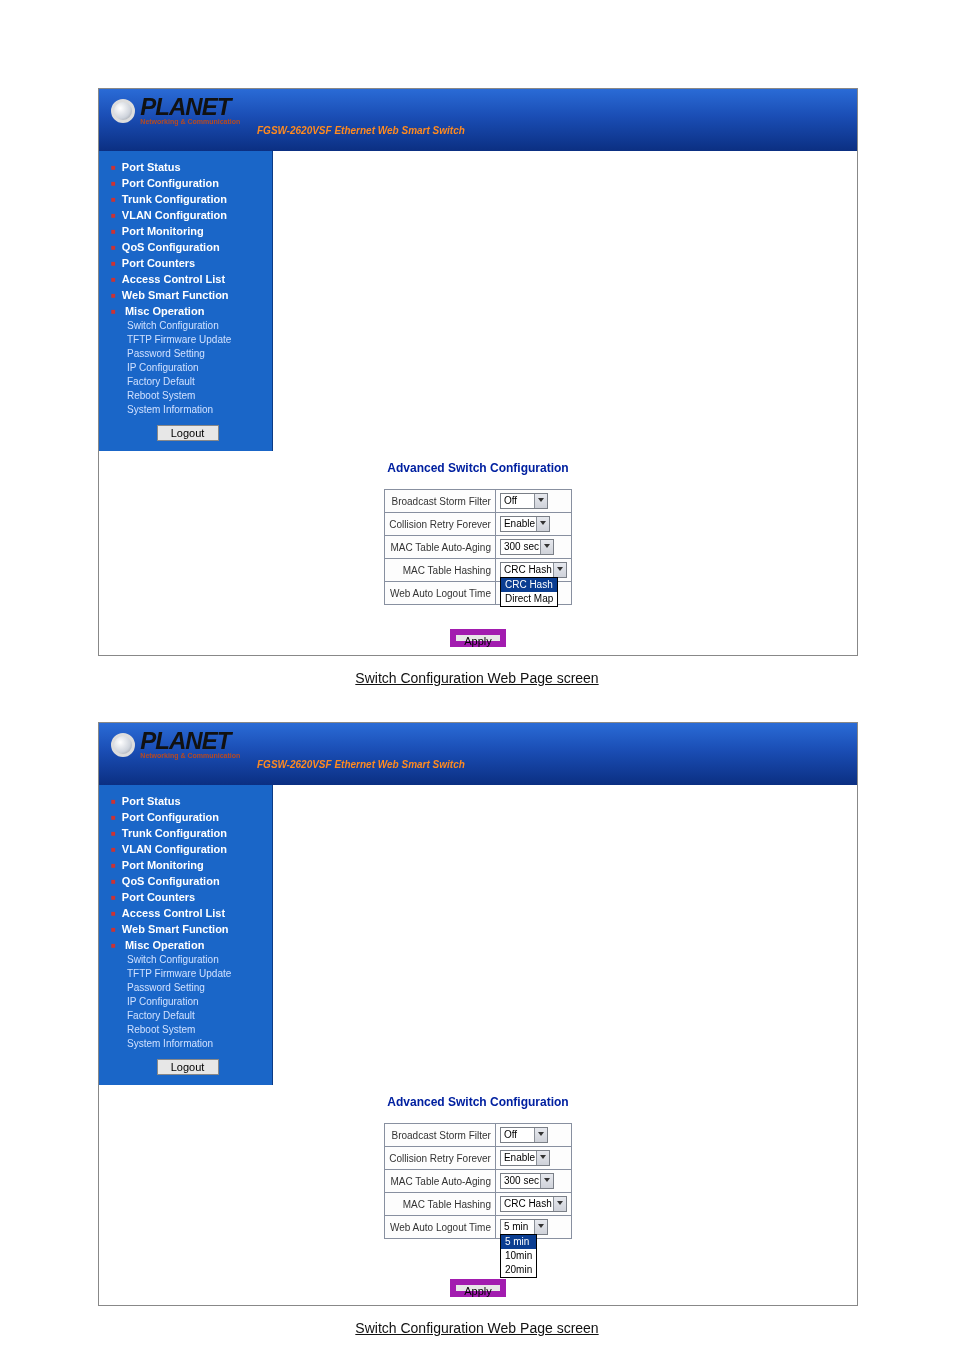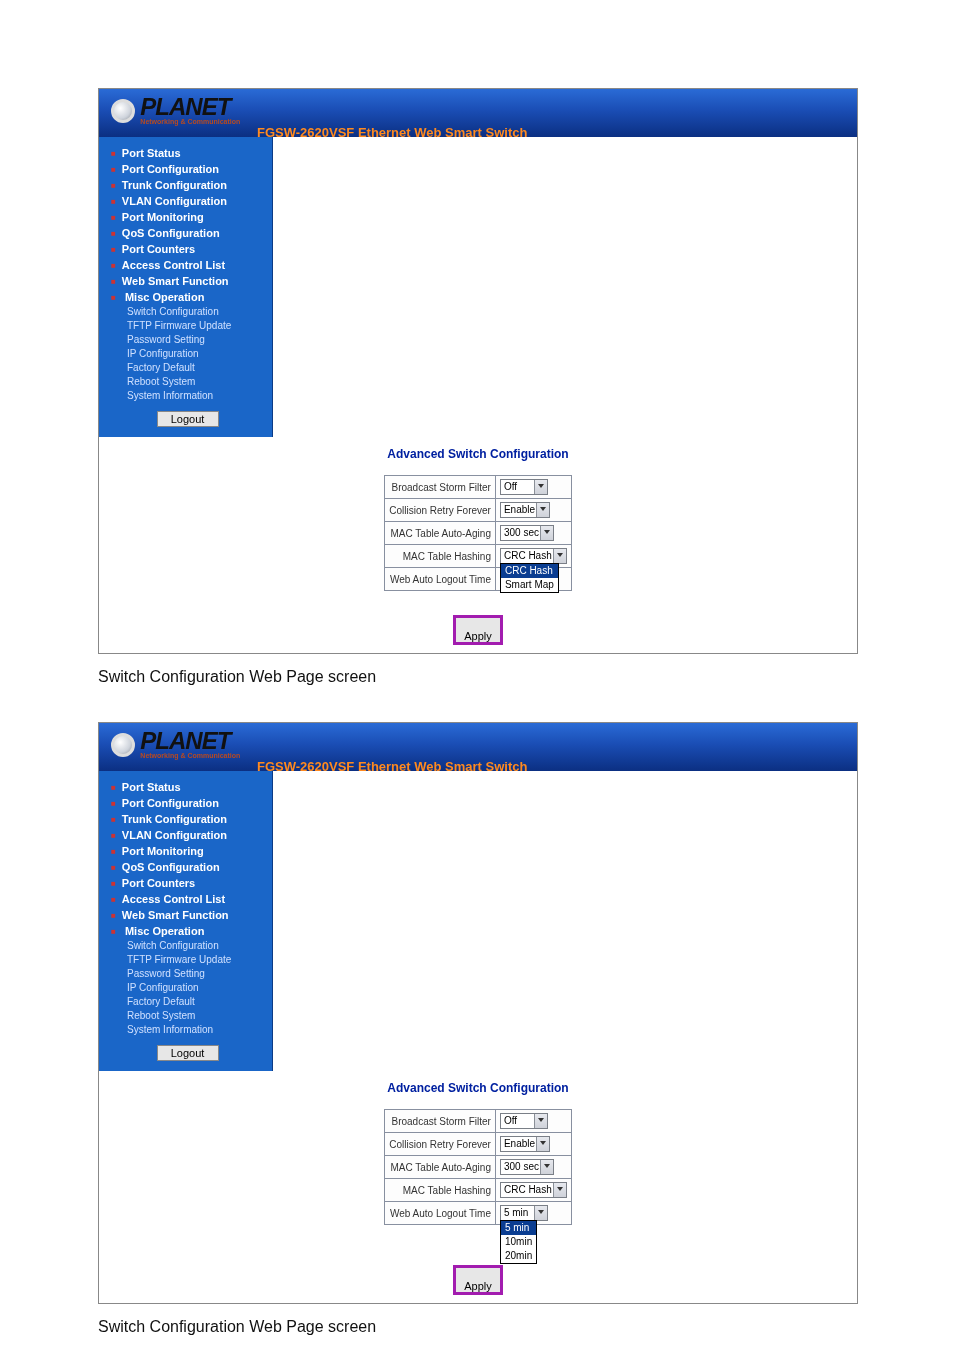--- a/index.html
+++ b/index.html
@@ -16,21 +16,21 @@
     box-sizing: border-box;
   }
   .shot {
     border: 1px solid #888;
     width: 758px;
     background: #fff;
     margin-bottom: 14px;
   }
   .hdr {
     background: linear-gradient(to bottom, #2a6bd6 0%, #1a4db4 45%, #0b2f82 100%);
-    height: 48px;
+    height: 62px;
     position: relative;
     color: #fff;
   }
   .logo {
     position: absolute;
     left: 12px;
     top: 6px;
   }
   .logo-ring {
     width: 18px; height: 18px;
@@ -59,22 +59,23 @@
     text-align: right;
     margin-top: -3px;
     font-style: normal;
     letter-spacing: 0;
     font-weight: bold;
   }
   .hdr .title {
     position: absolute;
     left: 158px;
     top: 36px;
-    font-size: 13px;
+    font-size: 10px;
     font-weight: bold;
+    font-style: italic;
     color: #ff8a1f;
   }
   .body {
     display: flex;
     min-height: 372px;
     flex-direction: column;
   }
   .side {
     width: 174px;
     background: linear-gradient(to right, #1a66c8 0%, #1a66c8 100%);
@@ -184,31 +185,33 @@
     line-height: 14px;
     color: #000;
   }
   .drop .opt.sel {
     background: #0a3d91;
     color: #fff;
   }
   .applybtn {
     display: block;
     margin: 24px auto 0 auto;
-    padding: 12px 8px;
+    padding: 0 8px;
     font-size: 11px;
     height: 18px;
     background: #e7e7e7;
-    border: 3px solid #a21caf;
+    border: 6px solid #a21caf;
     color: #000;
   }
   .caption {
-    font-size: 16px;
+    text-align: center;
+    font-size: 14px;
     color: #111;
     margin: 10px 0 36px 0;
+    text-decoration: underline;
   }
   .footer {
     border-top: 2px solid #000;
     margin-top: 260px;
     padding-top: 6px;
     text-align: right;
     font-size: 13px;
   }
 </style>
 </head>
@@ -269,21 +272,21 @@
           <tr>
             <td class="lbl">MAC Table Auto-Aging</td>
             <td class="fld"><span class="selbox"><span>300 sec</span><span class="arrow"></span></span></td>
           </tr>
           <tr>
             <td class="lbl">MAC Table Hashing</td>
             <td class="fld">
               <span class="selbox"><span>CRC Hash</span><span class="arrow"></span></span>
               <div class="drop" style="top:18px;">
                 <div class="opt sel">CRC Hash</div>
-                <div class="opt">Smart Map</div>
+                <div class="opt">Direct Map</div>
               </div>
             </td>
           </tr>
           <tr>
             <td class="lbl">Web Auto Logout Time</td>
             <td class="fld"><span class="selbox"><span></span><span class="arrow"></span></span></td>
           </tr>
         </tbody>
           </table>
         <button class="applybtn">Apply</button>

